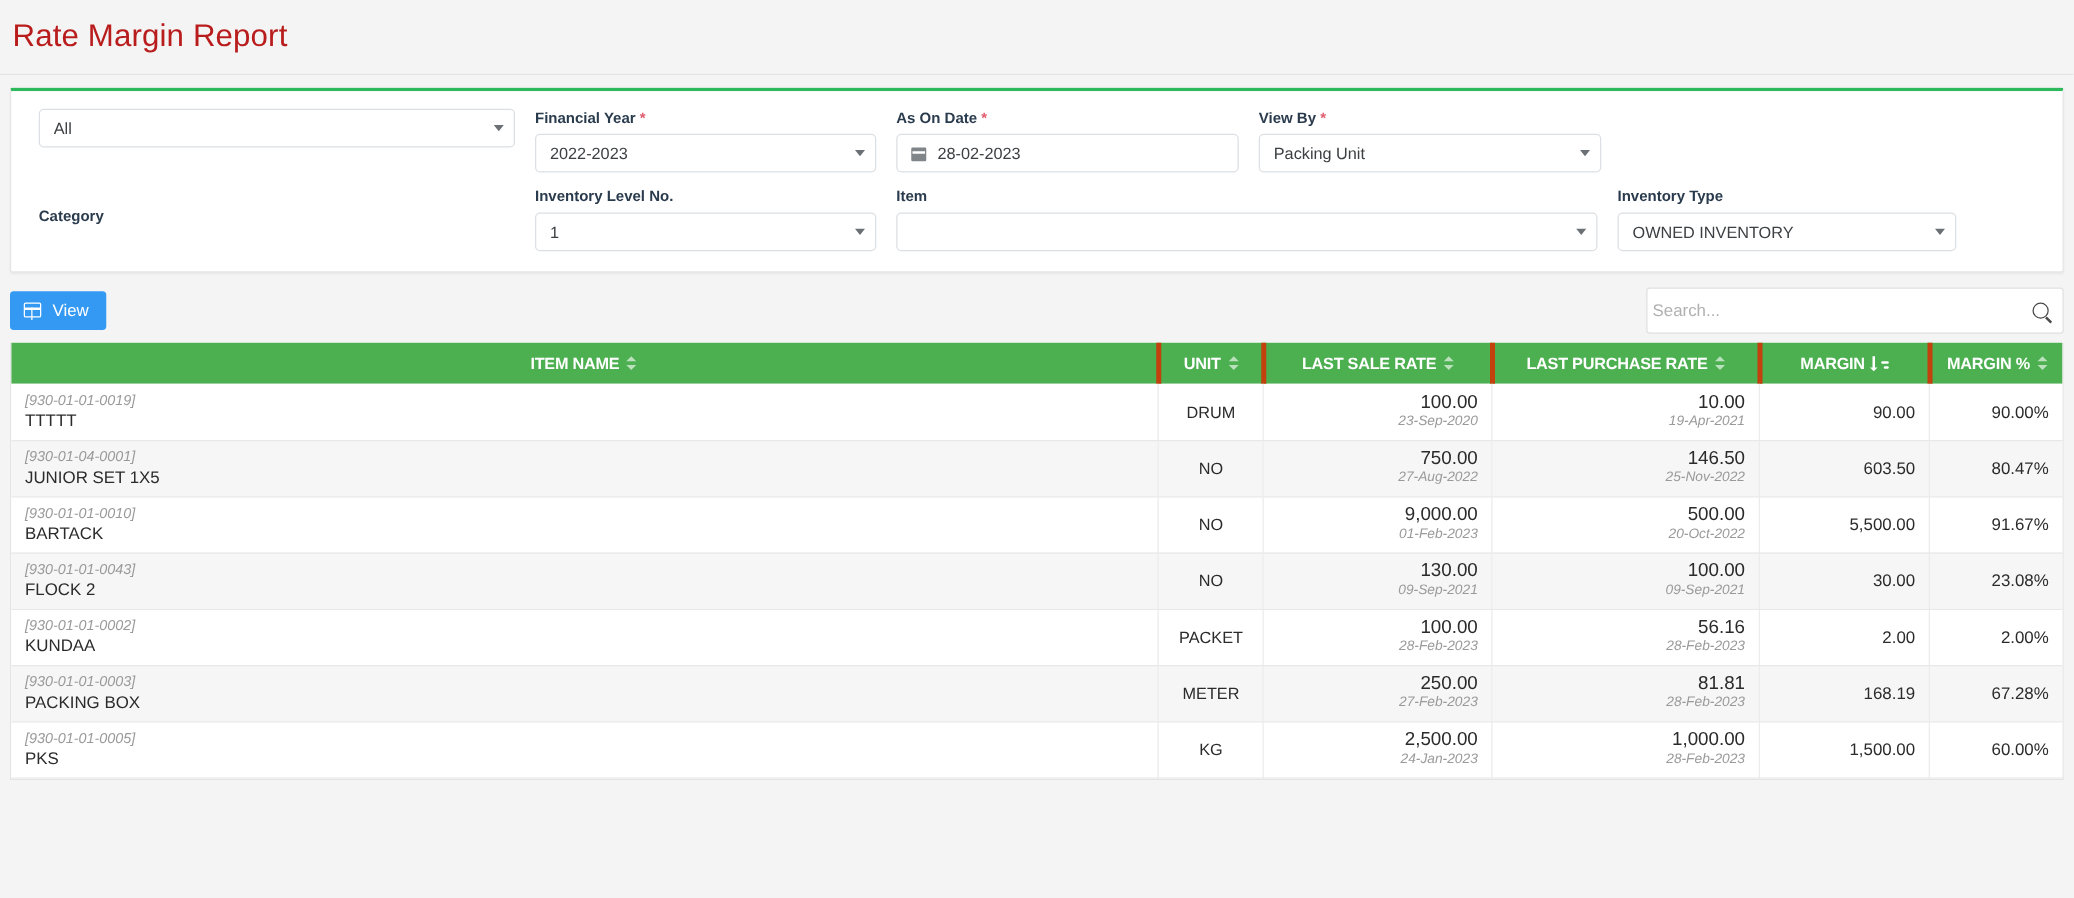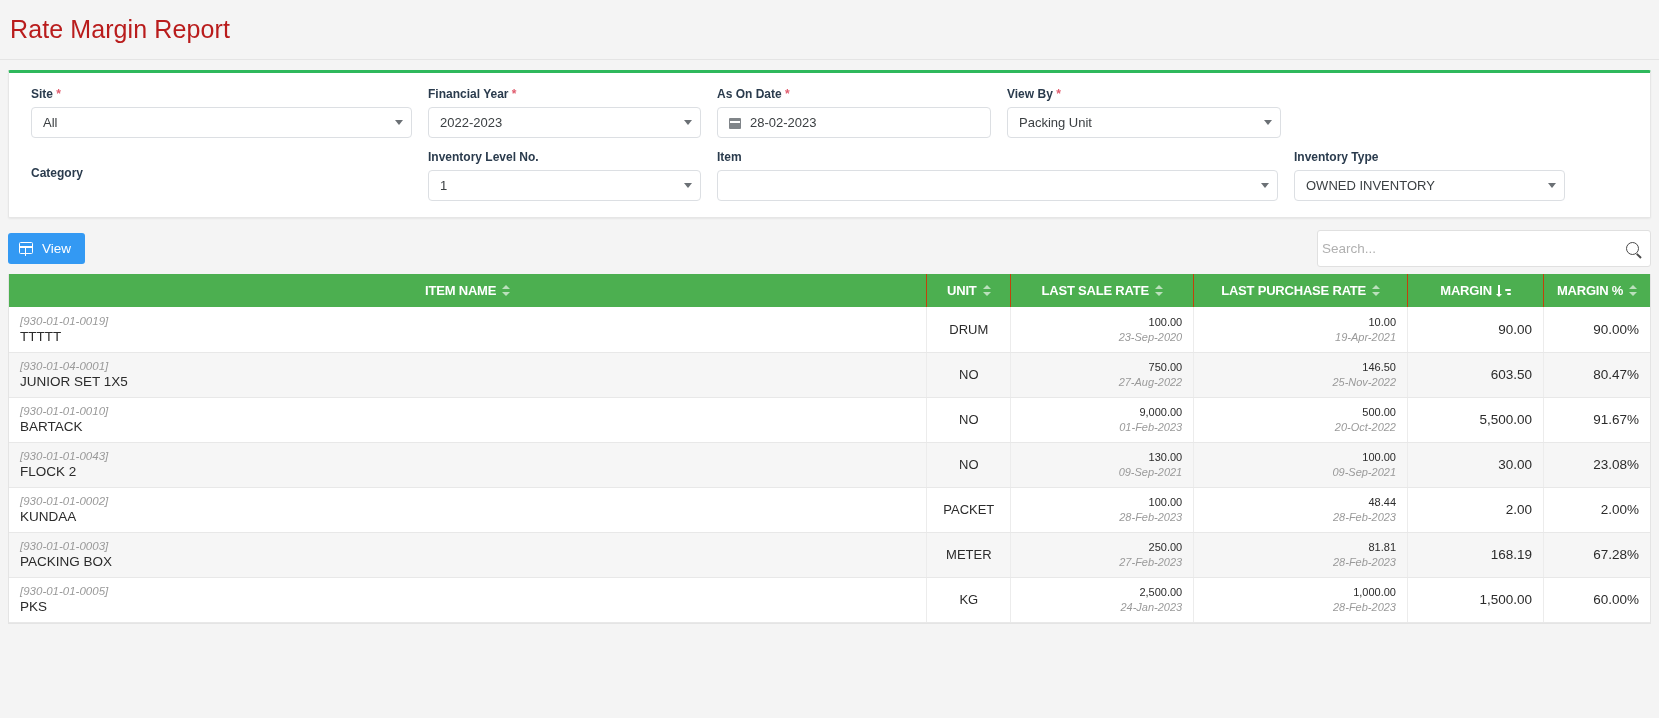--- a/index.html
+++ b/index.html
@@ -193,21 +193,21 @@
   table { border-collapse: collapse; width: 100%; table-layout: fixed; }
   thead th {
     background: #4caf50;
     color: #ffffff;
     font-size: 13px;
     font-weight: bold;
     height: 33px;
     padding: 0 12px;
     text-align: center;
     letter-spacing: -0.2px;
-    border-right: 1px solid #c2410c;
+    border-right: 4px solid #c2410c;
     white-space: nowrap;
     vertical-align: middle;
   }
   thead th:last-child { border-right: none; }
   .th-inner { display: inline-flex; align-items: center; gap: 6px; justify-content: center; }
 
   .sort-ico {
     position: relative;
     width: 8px; height: 13px;
     display: inline-block;
@@ -262,21 +262,21 @@
     font-size: 11.5px;
     font-style: italic;
     color: #9a9a9a;
     line-height: 15px;
   }
   .name {
     font-size: 13.5px;
     color: #2b2b2b;
     line-height: 16px;
   }
-  .num { text-align: right; font-size: 11px; line-height: 16px; color: #2b2b2b; }
+  .num { text-align: right; font-size: 15px; line-height: 16px; color: #2b2b2b; }
   .date {
     text-align: right;
     font-size: 11px;
     font-style: italic;
     color: #9a9a9a;
     line-height: 15px;
   }
   .ctr { text-align: center; font-size: 13px; color: #2b2b2b; }
   .right-only { text-align: right; font-size: 13.5px; color: #2b2b2b; }
 
@@ -293,21 +293,20 @@
 
 <div class="page-header">
   <div class="page-title">Rate Margin Report</div>
 </div>
 
 <div class="filter-card">
 
   <div class="filter-row">
 
     <div class="field w-site">
-      <div class="field-label"><span>Site</span><span class="req">&nbsp;*</span></div>
       <div class="control">
         <span class="val">All</span>
         <span class="caret"></span>
       </div>
     </div>
 
     <div class="field w-fy">
       <div class="field-label"><span>Financial Year</span><span class="req">&nbsp;*</span></div>
       <div class="control">
         <span class="val">2022-2023</span>
@@ -505,21 +504,21 @@
           <td>
             <div class="code">[930-01-01-0002]</div>
             <div class="name">KUNDAA</div>
           </td>
           <td class="ctr">PACKET</td>
           <td>
             <div class="num">100.00</div>
             <div class="date">28-Feb-2023</div>
           </td>
           <td>
-            <div class="num">48.44</div>
+            <div class="num">56.16</div>
             <div class="date">28-Feb-2023</div>
           </td>
           <td class="right-only">2.00</td>
           <td class="right-only">2.00%</td>
         </tr>
         <tr>
           <td>
             <div class="code">[930-01-01-0003]</div>
             <div class="name">PACKING BOX</div>
           </td>

